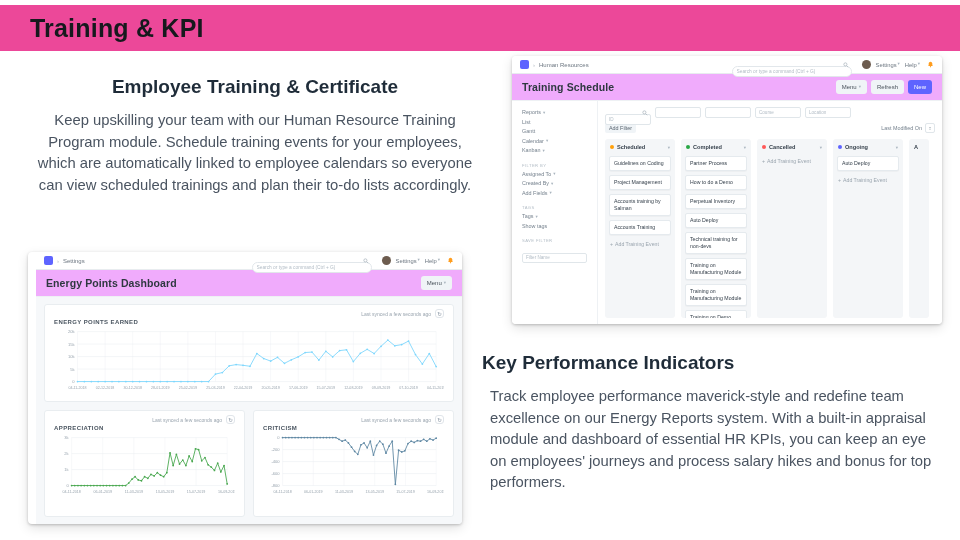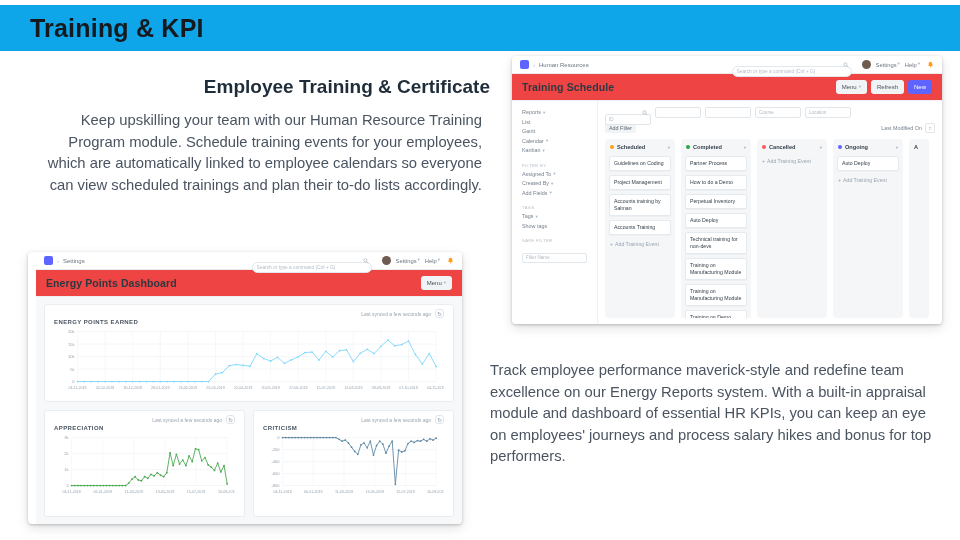--- a/index.html
+++ b/index.html
@@ -1,26 +1,26 @@
 <!DOCTYPE html>
 <html><head>
 <meta charset="utf-8">
 <style>
   html,body{margin:0;padding:0;background:#fff;}
   *{box-sizing:border-box;}
   .slide{position:relative;width:960px;height:540px;background:#fff;overflow:hidden;
          font-family:"Liberation Sans",sans-serif;}
   
-  .banner{position:absolute;top:5px;left:0;right:0;height:46px;background:#0ea5e9;
+  .banner{position:absolute;top:5px;left:0;right:0;height:46px;background:#ec4899;
           display:flex;align-items:center;padding-left:30px;}
   .banner h1{margin:0;font-size:25px;font-weight:700;color:#16191d;letter-spacing:.2px;}
   
   .copy h2{margin:0 0 12px;font-size:19px;font-weight:700;color:#1f2c39;}
   .copy p{margin:8px;font-size:14.8px;line-height:21.6px;color:#4a5461;}
-  .left-copy{position:absolute;left:20px;top:76px;width:470px;text-align:right;}
+  .left-copy{position:absolute;left:20px;top:76px;width:470px;text-align:center;}
   .right-copy{position:absolute;left:482px;top:352px;width:466px;text-align:left;}
   
   .shot{position:absolute;background:#fff;border-radius:4px;overflow:hidden;
         box-shadow:0 1px 3px rgba(0,0,0,.22),0 4px 12px rgba(0,0,0,.12);}
   .shot-training{left:512px;top:56px;width:430px;height:268px;}
   .shot-dashboard{left:28px;top:252px;width:434px;height:272px;padding-left:8px;}
   
   .app-nav{height:18px;background:#fff;border-bottom:1px solid #e8ecef;display:flex;
            align-items:center;padding:0 8px;gap:4px;}
   .logo{width:9px;height:9px;background:#5e64ff;border-radius:2px;flex-shrink:0;}
@@ -35,21 +35,21 @@
   .avatar{width:9px;height:9px;border-radius:50%;background:#6d5c4f;}
   .nav-item{font-size:5.8px;color:#6c7680;display:flex;align-items:center;gap:1px;white-space:nowrap;}
   .caret{font-size:4.5px;color:#a9b4be;line-height:1;}
   .i-caret::before{content:"▾";}
   .i-plus::before{content:"+";}
   .i-refresh::before{content:"↻";}
   .i-sort::before{content:"↕";}
   .i-chevron::before{content:"›";}
   .bell{margin-left:2px;display:flex;}
   
-  .page-head{height:27px;background:#ef4444;border-bottom:1px solid #eef1f4;display:flex;
+  .page-head{height:27px;background:#f0abfc;border-bottom:1px solid #eef1f4;display:flex;
              align-items:center;padding:0 10px;}
   .page-title{font-size:10.5px;font-weight:700;color:#2e3840;letter-spacing:.1px;}
   .head-btns{margin-left:auto;display:flex;gap:4px;}
   .btn{height:14px;padding:0 6px;border-radius:3px;background:#f0f4f7;color:#49525b;
        font-size:6px;display:flex;align-items:center;gap:2px;white-space:nowrap;}
   .btn.primary{background:#5e64ff;color:#fff;}
   
   .t-body{display:flex;height:223px;background:#fff;}
   .t-sidebar{width:86px;flex-shrink:0;padding:7px 10px;border-right:1px solid #eef1f4;}
   .s-item{font-size:5.4px;color:#76828e;line-height:9.5px;display:flex;align-items:center;gap:2px;}
@@ -104,20 +104,21 @@
   <header class="banner">
     <h1>Training &amp; KPI</h1>
   </header>
 
   <section class="copy left-copy">
     <h2>Employee Training &amp; Certificate</h2>
     <p>Keep upskilling your team with our Human Resource Training Program module. Schedule training events for your employees, which are automatically linked to employee calendars so everyone can view scheduled trainings and plan their to-do lists accordingly.</p>
   </section>
 
   <section class="copy right-copy">
+    <h2>Key Performance Indicators</h2>
     <p>Track employee performance maverick-style and redefine team excellence on our Energy Reports system. With a built-in appraisal module and dashboard of essential HR KPIs, you can keep an eye on employees' journeys and process salary hikes and bonus for top performers.</p>
   </section>
 
   <div class="shot shot-training">
     <div class="app-nav">
       <div class="logo"></div>
       <span class="crumb-sep i-chevron"></span>
       <span class="crumb">Human Resources</span>
       <div class="search-wrap">
         <input placeholder="Search or type a command (Ctrl + G)" style="">

